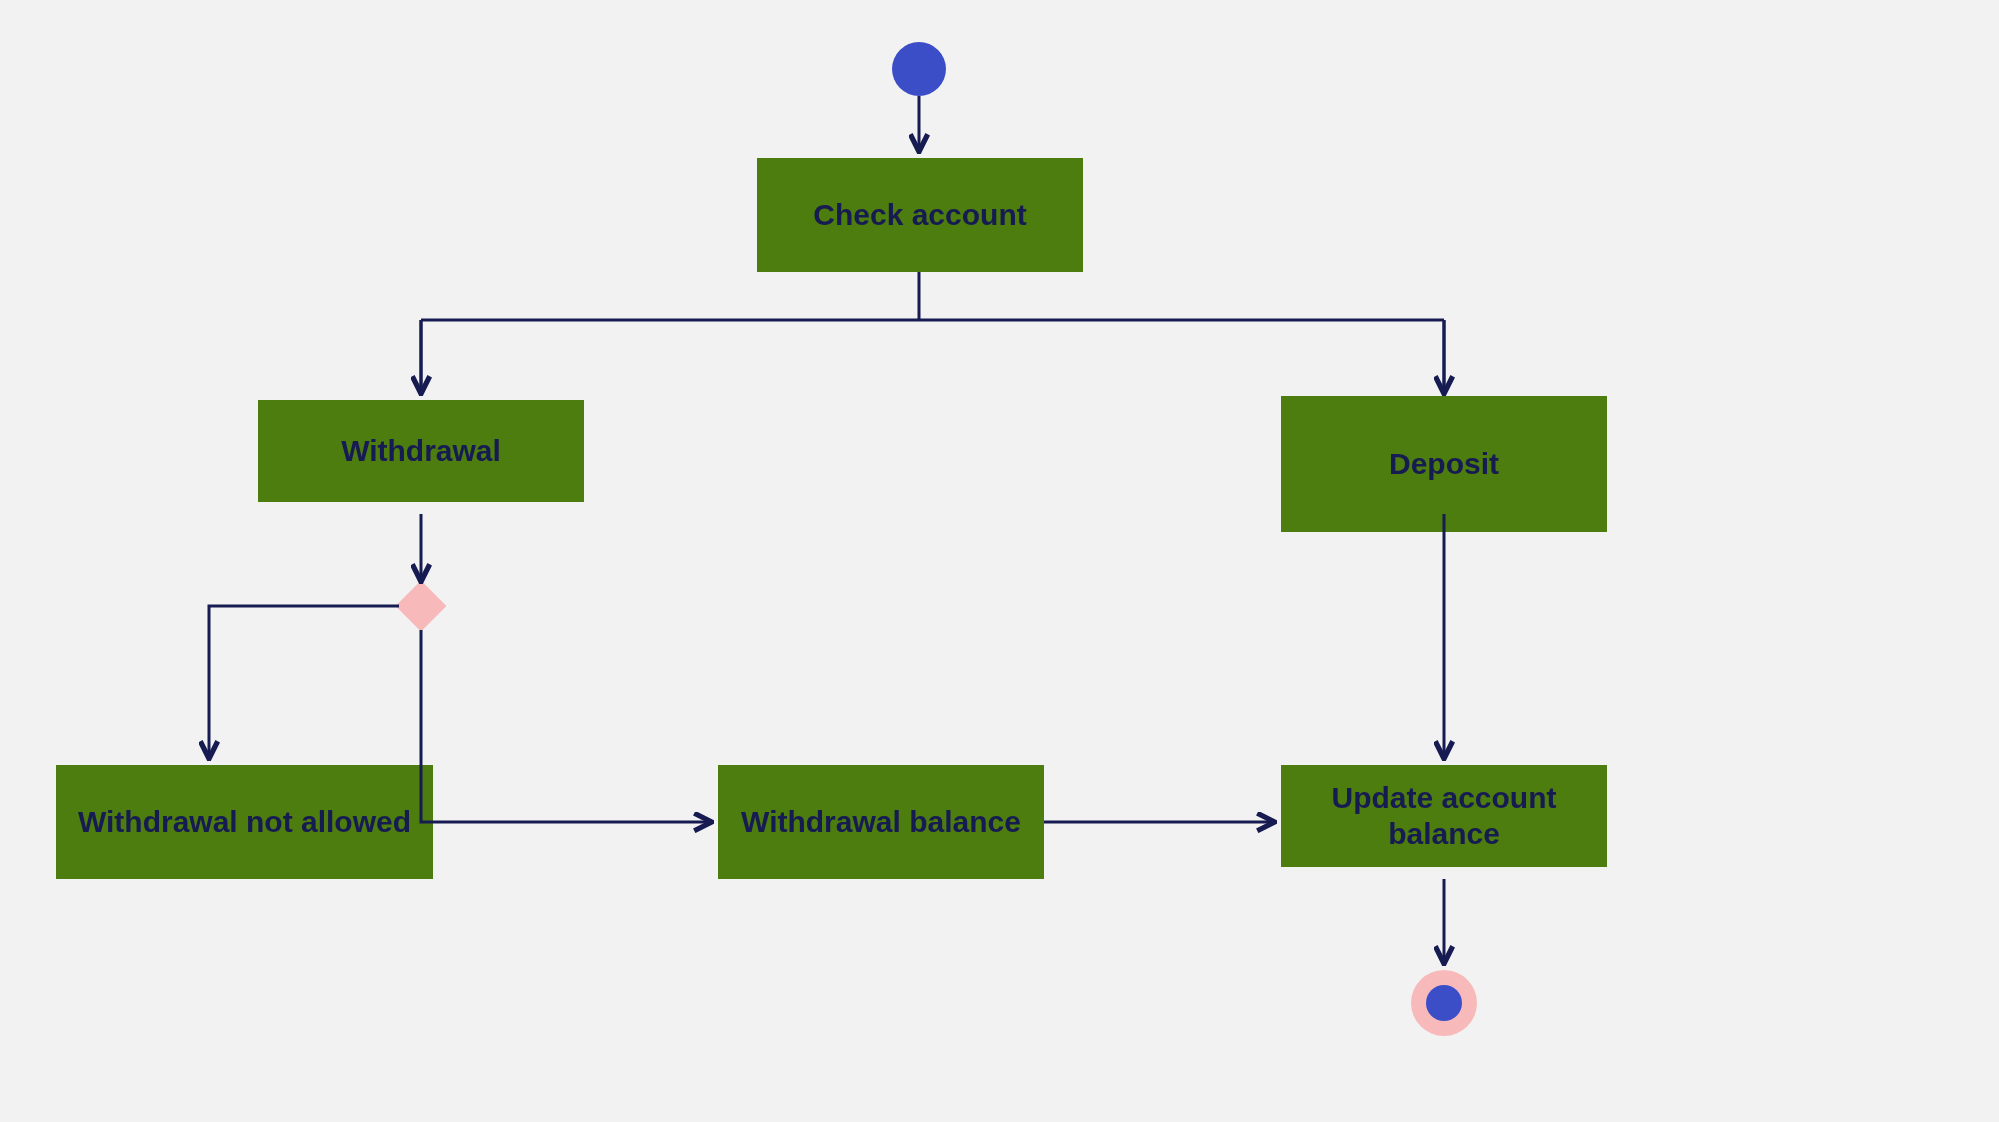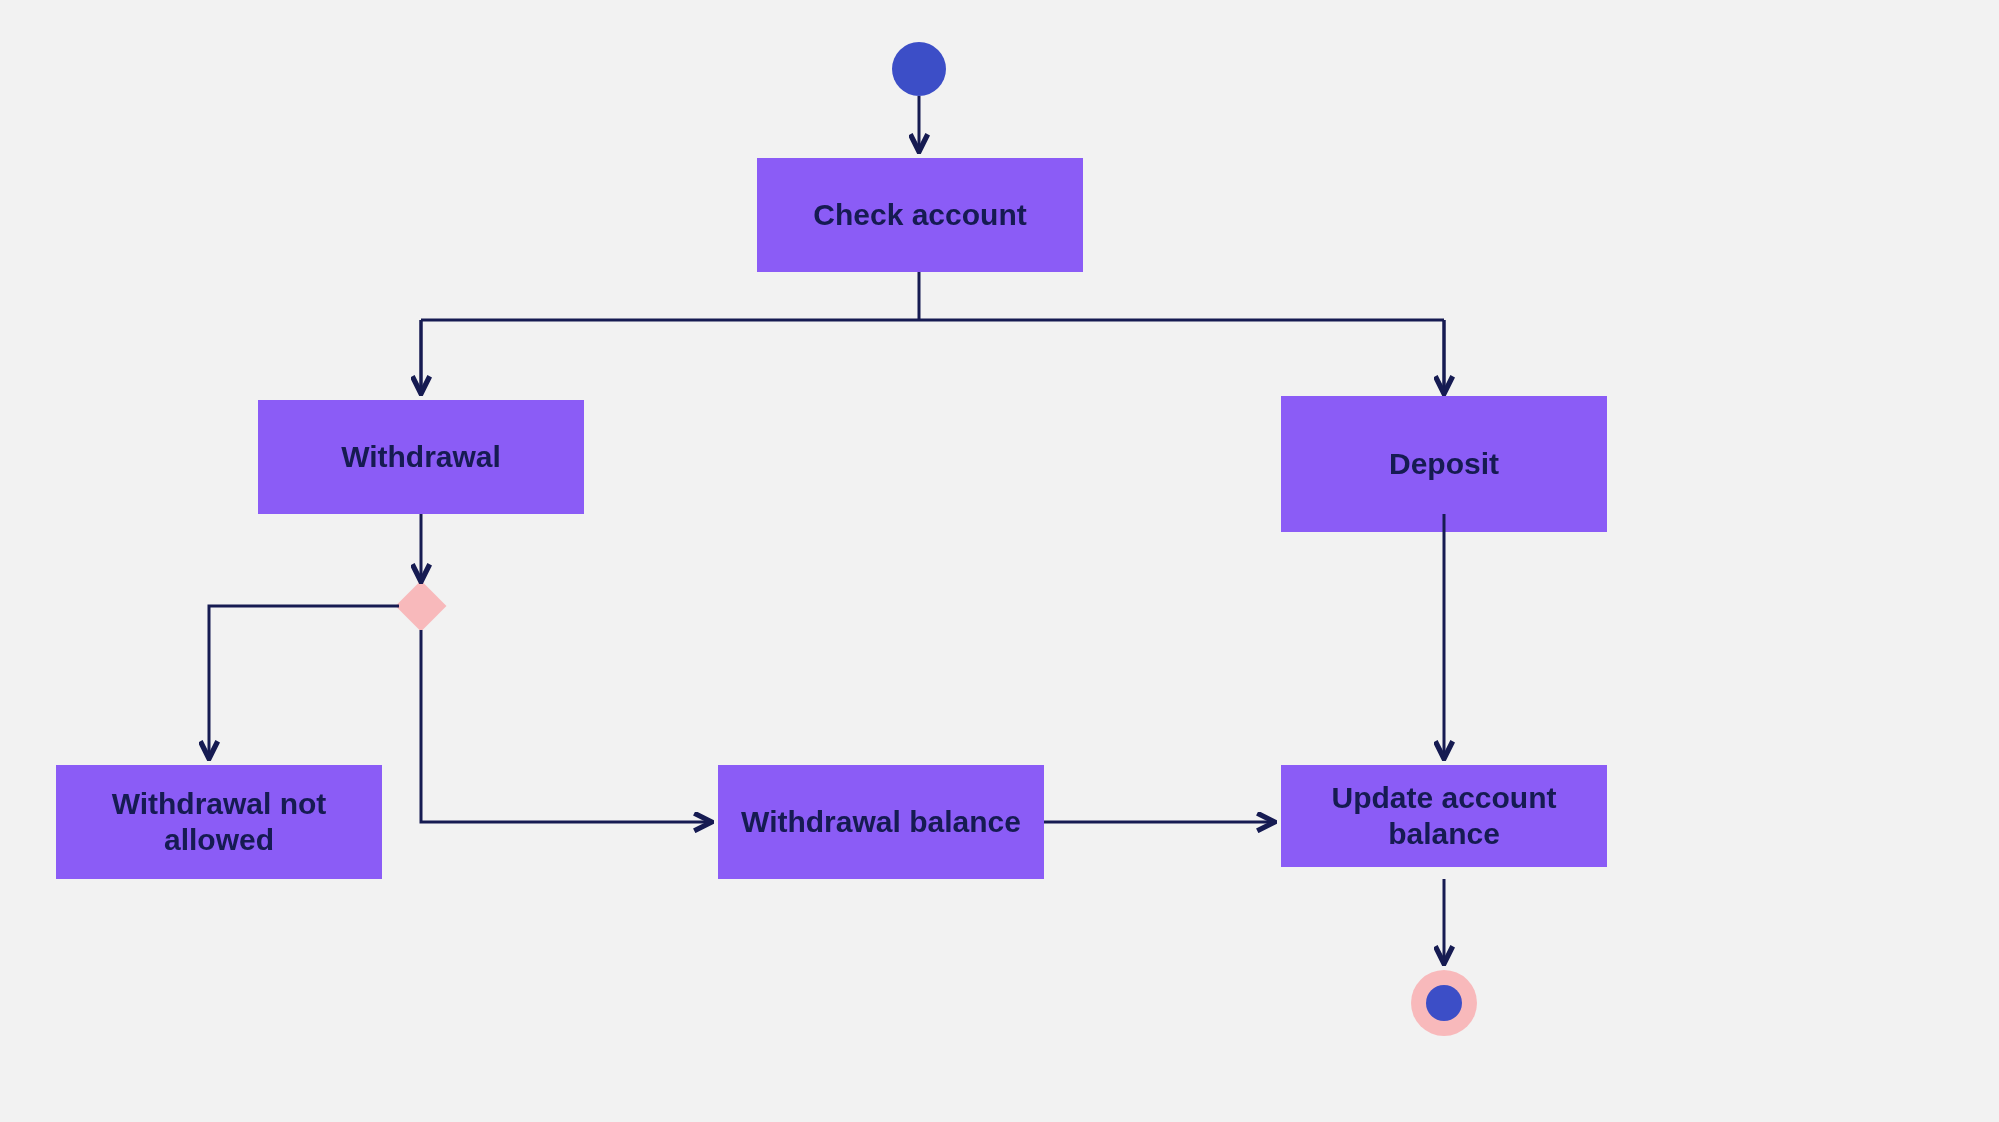--- a/index.html
+++ b/index.html
@@ -5,21 +5,21 @@
   html,body{margin:0;padding:0;}
   body{
     background:#f2f2f2;
     width:1999px;
     height:1122px;
     position:relative;
     font-family:"Segoe UI",Arial,Helvetica,sans-serif;
   }
   .node{
     position:absolute;
-    background:#8b5cf6;
+    background:#4d7c0f;
     color:#161b52;
     font-weight:700;
     font-size:30px;
     line-height:1.2;
     display:flex;
     align-items:center;
     justify-content:center;
     text-align:center;
     box-sizing:border-box;
     padding:10px 20px;
@@ -55,31 +55,31 @@
 </style>
 </head>
 <body>
 
 <div class="start-circle" style="left:892px; top:42px;"></div>
 
 <div class="node" style="left:757px; top:158px; width:326px; height:114px;">
   <span>Check account</span>
 </div>
 
-<div class="node" style="left:258px; top:400px; width:326px; height:114px;">
+<div class="node" style="left:258px; top:400px; width:326px; height:102px;">
   <span>Withdrawal</span>
 </div>
 
 <div class="node" style="left:1281px; top:396px; width:326px; height:136px;text-align:center;">
   <span>Deposit</span>
 </div>
 
 <div class="diamond" style="left:403px; top:588px;"></div>
 
-<div class="node" style="left:56px; top:765px; width:326px; height:114px;">
+<div class="node" style="left:56px; top:765px; width:377px; height:114px;">
   <span>Withdrawal not allowed</span>
 </div>
 
 <div class="node" style="left:718px; top:765px; width:326px; height:114px;">
   <span>Withdrawal balance</span>
 </div>
 
 <div class="node" style="left:1281px; top:765px; width:326px; height:102px;">
   <span>Update account balance</span>
 </div>

